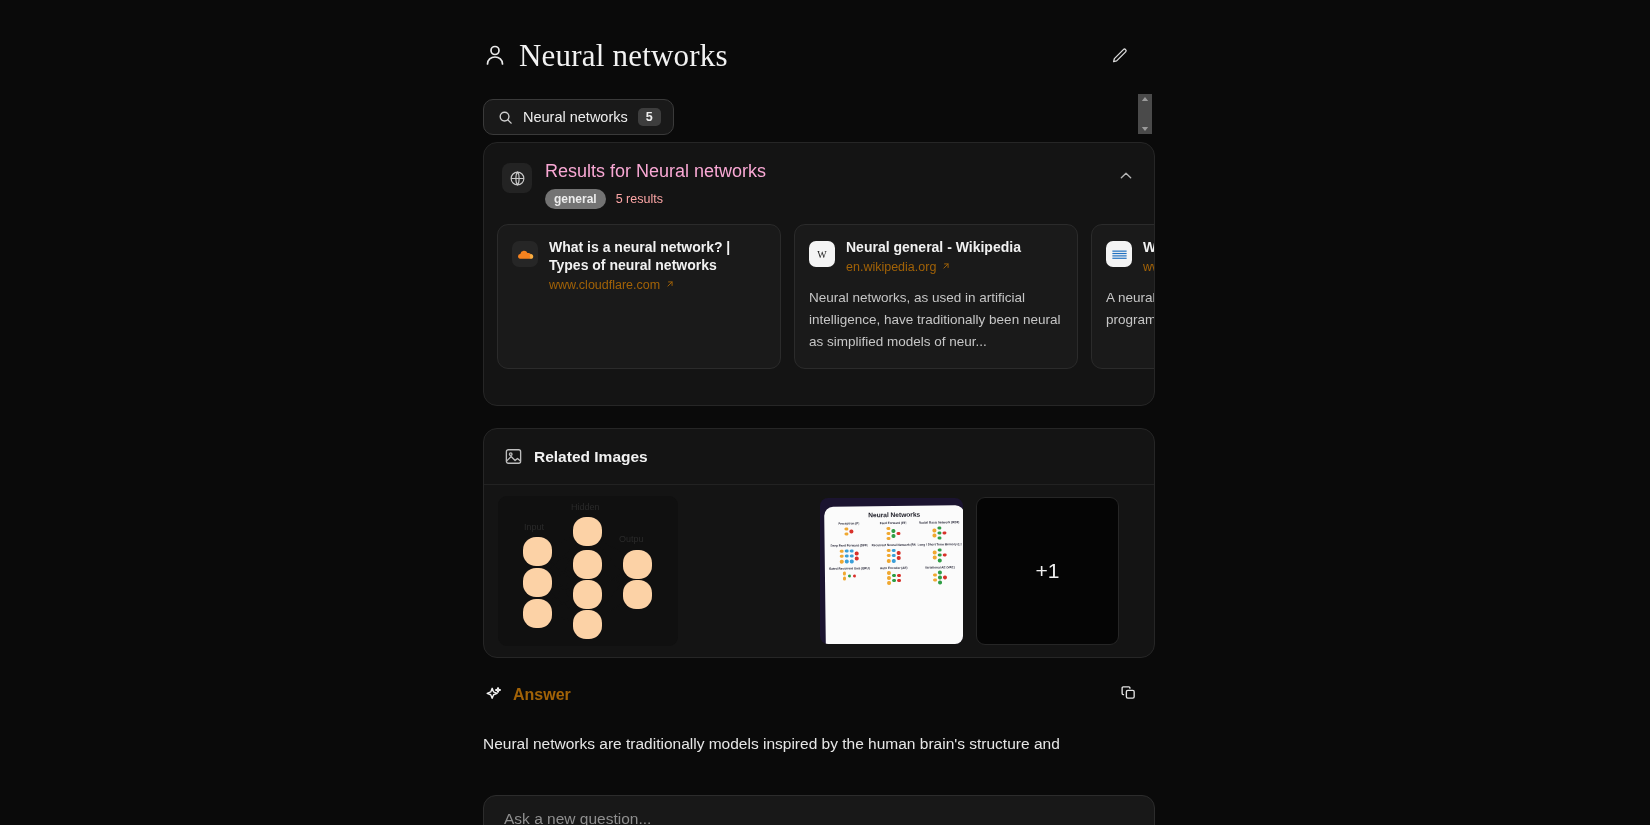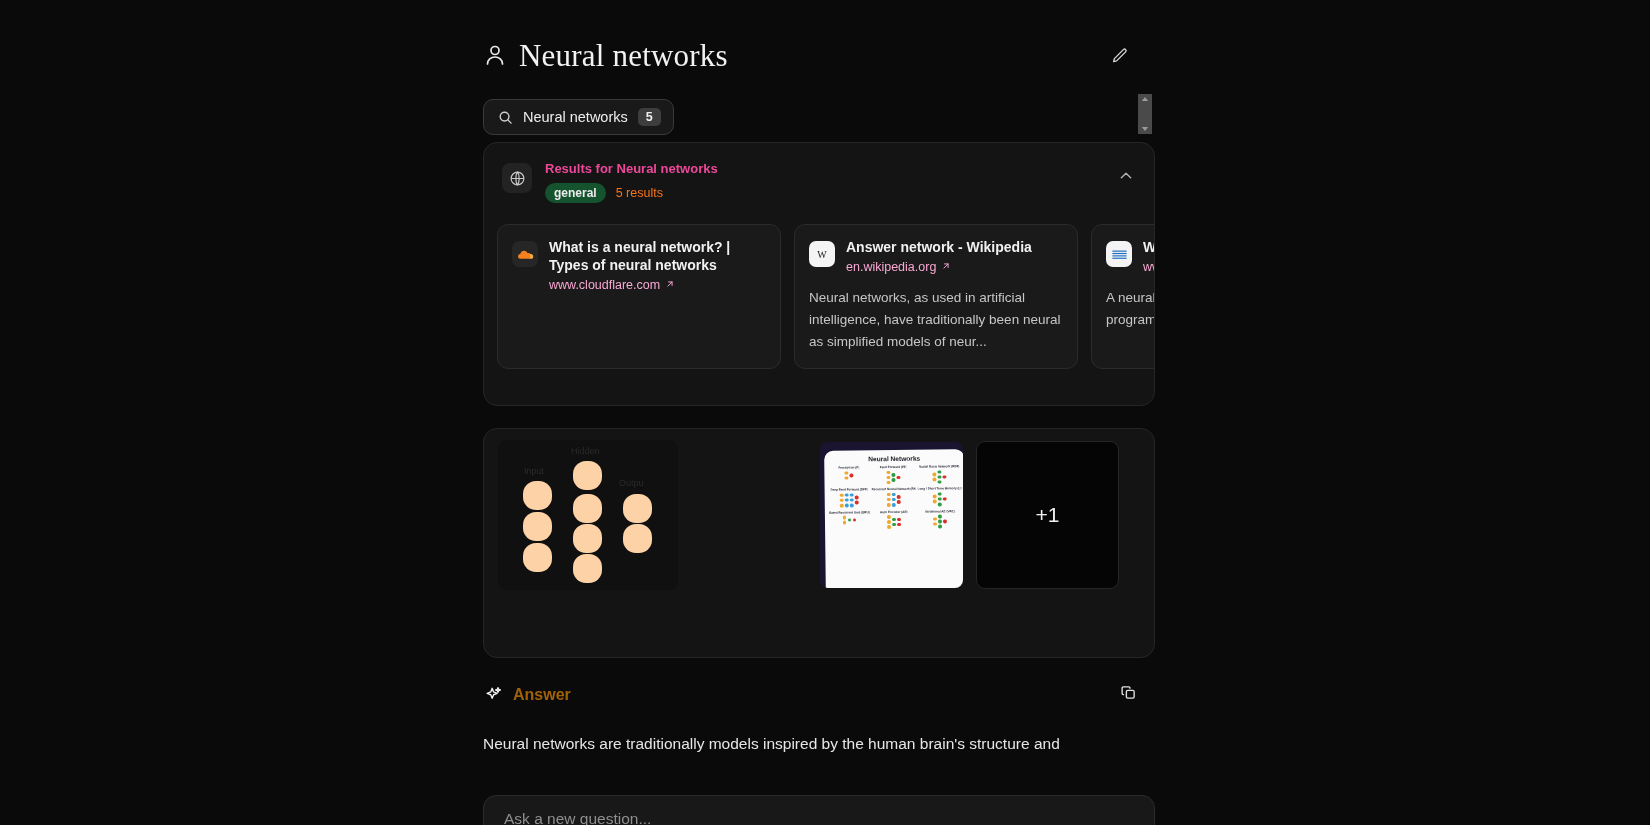--- a/index.html
+++ b/index.html
@@ -111,32 +111,32 @@
     width: 30px; height: 30px;
     background: #232323;
     border-radius: 8px;
     display: flex; align-items: center; justify-content: center;
     color: #c9c9c9;
     flex: 0 0 auto;
     margin-right: 13px;
     margin-top: 2px;
   }
   .res-head-txt { display: flex; flex-direction: column; gap: 7px; }
-  .res-title { font-size: 13px; color: #ec4899; font-weight: bold; }
+  .res-title { font-size: 18px; color: #f9a8d4; font-weight: normal; }
   .res-meta { display: flex; align-items: center; gap: 10px; }
   .tag-general {
-    background: #14532d;
+    background: #737373;
     color: #ececec;
     font-size: 12px;
     font-weight: bold;
     border-radius: 10px;
     padding: 4px 9px;
     line-height: 1;
   }
-  .res-count { font-size: 12.5px; color: #f97316; }
+  .res-count { font-size: 12.5px; color: #fca5a5; }
   .collapse-btn {
     position: absolute;
     right: 16px; top: 22px;
     width: 24px; height: 24px;
     display: flex; align-items: center; justify-content: center;
     color: #b4b4b4;
     background: transparent; border: none; cursor: pointer;
   }
 
   
@@ -166,21 +166,21 @@
   }
   .fav-cf { background: #262626; }
   .fav-wiki { background: #f4f4f4; }
   .fav-ibm { background: #f4f4f4; }
   .rcard-titles { display: flex; flex-direction: column; gap: 3px; min-width: 0; }
   .rcard-title {
     font-size: 14px; font-weight: bold; color: #f1f1f1;
     line-height: 1.28;
   }
   .rcard-url {
-    font-size: 12.5px; color: #f9a8d4;
+    font-size: 12.5px; color: #a16207;
     display: flex; align-items: center; gap: 5px;
     white-space: nowrap;
   }
   .rcard-snippet {
     margin-top: 13px;
     font-size: 13.5px;
     color: #c6c6c6;
     line-height: 1.62;
   }
 
@@ -442,21 +442,21 @@
         </div>
 
         <div class="rcard">
           <div class="rcard-top">
             <span class="favicon fav-wiki">
               <svg viewBox="0 0 24 24" width="20" height="20">
                 <text x="12" y="16.5" font-family="Liberation Serif, serif" font-size="12" fill="#1a1a1a" text-anchor="middle">W</text>
               </svg>
             </span>
             <div class="rcard-titles">
-              <span class="rcard-title">Answer network - Wikipedia</span>
+              <span class="rcard-title">Neural general - Wikipedia</span>
               <span class="rcard-url">
                 <span>en.wikipedia.org</span>
                 <span>
                   <svg viewBox="0 0 24 24" fill="none" stroke="currentColor" stroke-width="2.3" stroke-linecap="round" stroke-linejoin="round" width="10" height="10">
                     <path d="M7 17 17 7"></path>
                       <path d="M8.5 7H17v8.5"></path>
                   </svg>
                 </span>
               </span>
             </div>
@@ -484,20 +484,30 @@
               </span>
             </div>
           </div>
           <div class="rcard-snippet">A neural network is a machine learning program, or model, that makes de...</div>
         </div>
 
       </div>
     </div>
 
     <div class="panel" id="images-panel">
+      <div class="ri-head">
+        <span class="ri-head-icon">
+          <svg viewBox="0 0 24 24" fill="none" stroke="currentColor" stroke-width="1.7" stroke-linecap="round" stroke-linejoin="round" width="19" height="19">
+            <rect x="3" y="3.5" width="18" height="17" rx="2.5"></rect>
+            <circle cx="8.5" cy="9" r="1.6"></circle>
+            <path d="M3.5 17.5 9 12l5 5 3-2.5 3.5 3"></path>
+          </svg>
+        </span>
+        <span class="ri-head-title">Related Images</span>
+      </div>
 
       <div class="ri-body">
 
         <div class="ri-tile tile-nn">
           <svg width="180" height="150" viewBox="0 0 180 150">
             <g stroke="#111" stroke-width="0.8" opacity="0.95">
               <line x1="40" y1="55" x2="90" y2="35"></line>
                 <line x1="40" y1="55" x2="90" y2="68"></line>
               <line x1="40" y1="55" x2="90" y2="98"></line>
                 <line x1="40" y1="55" x2="90" y2="128"></line>

